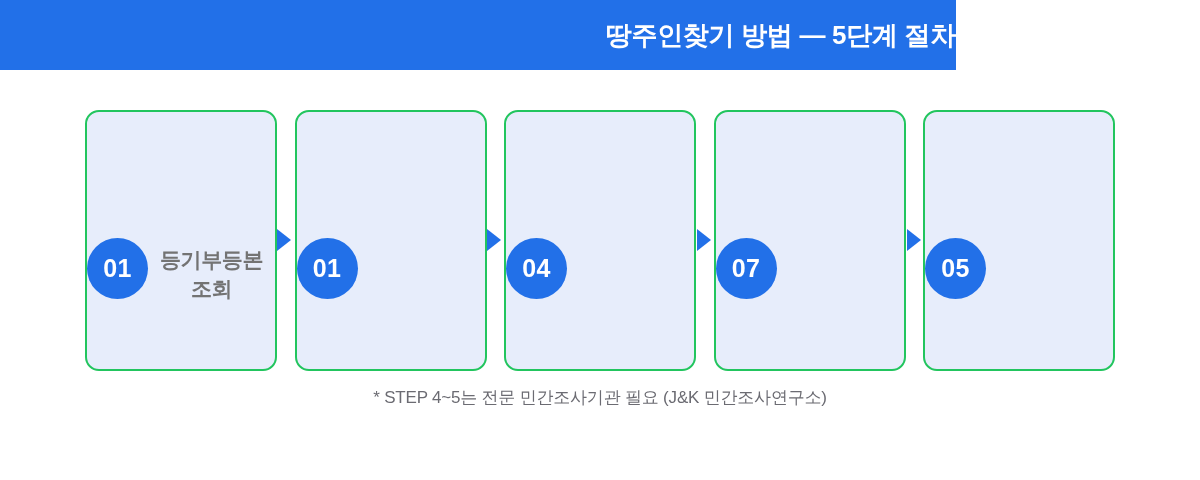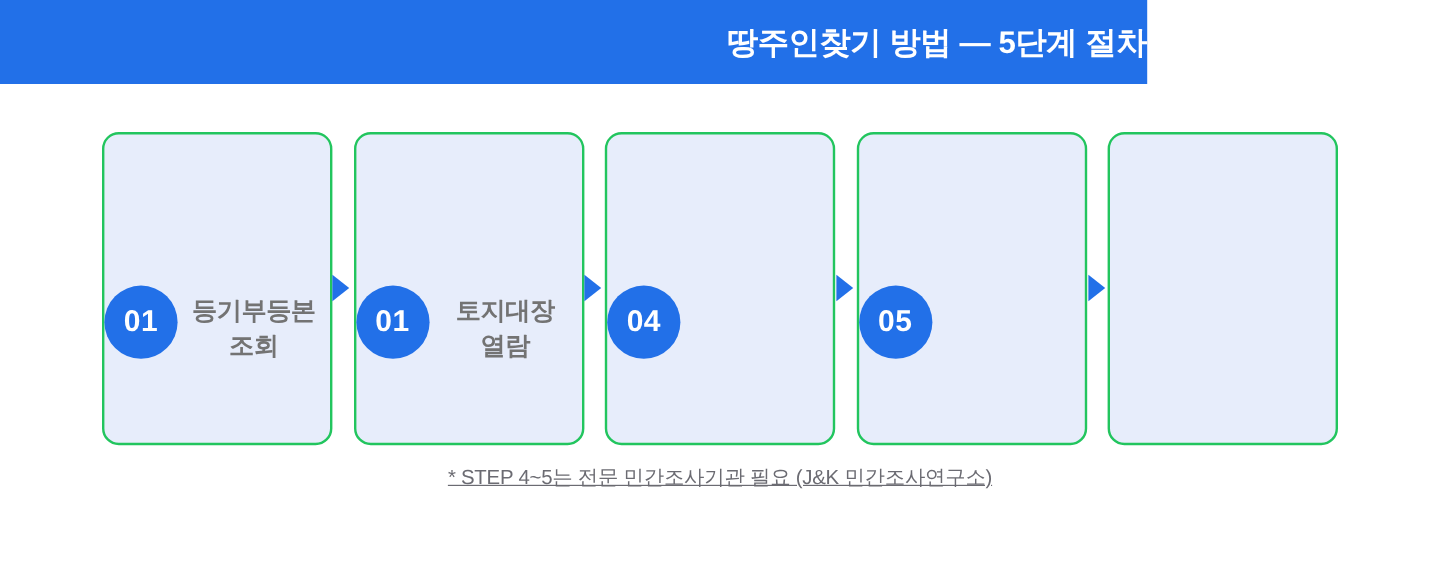--- a/index.html
+++ b/index.html
@@ -126,21 +126,20 @@
     position: absolute;
     left: 0;
     top: 386px;
     width: 1200px;
     text-align: center;
     color: #6b6b72;
     font-size: 17px;
     font-weight: normal;
     line-height: 1.4;
     letter-spacing: -0.2px;
-    text-decoration: underline;
   }
 </style>
 </head>
 <body>
 
 <div class="infographic">
 
   <div class="header-band">
     <div class="header-title">땅주인찾기 방법 — 5단계 절차</div>
   </div>
@@ -152,37 +151,38 @@
         <span class="step-badge-number">01</span>
       </div>
       <div class="step-label">등기부등본
 조회</div>
     </div>
 
     <div class="step-card">
       <div class="step-badge">
         <span class="step-badge-number">01</span>
       </div>
-      <div class="step-label">토지대장
-열람</div>
     </div>
 
     <div class="step-card">
       <div class="step-badge">
         <span class="step-badge-number">04</span>
       </div>
     </div>
 
     <div class="step-card">
       <div class="step-badge">
-        <span class="step-badge-number">05</span>
+        <span class="step-badge-number">07</span>
       </div>
     </div>
 
     <div class="step-card">
+      <div class="step-badge">
+        <span class="step-badge-number">05</span>
+      </div>
     </div>
 
   </div>
 
   <div class="connector connector-1"></div>
   <div class="connector connector-2"></div>
   <div class="connector connector-3"></div>
   <div class="connector connector-4"></div>
 
   <div class="footnote">* STEP 4~5는 전문 민간조사기관 필요 (J&amp;K 민간조사연구소)</div>

